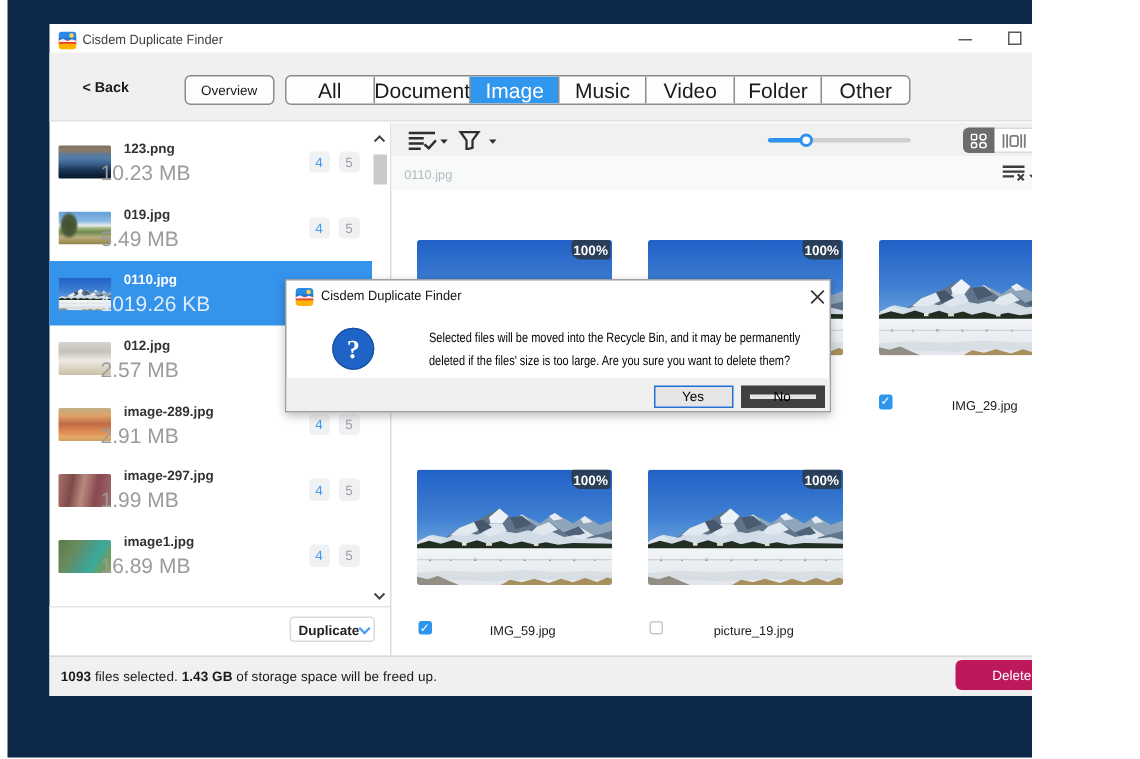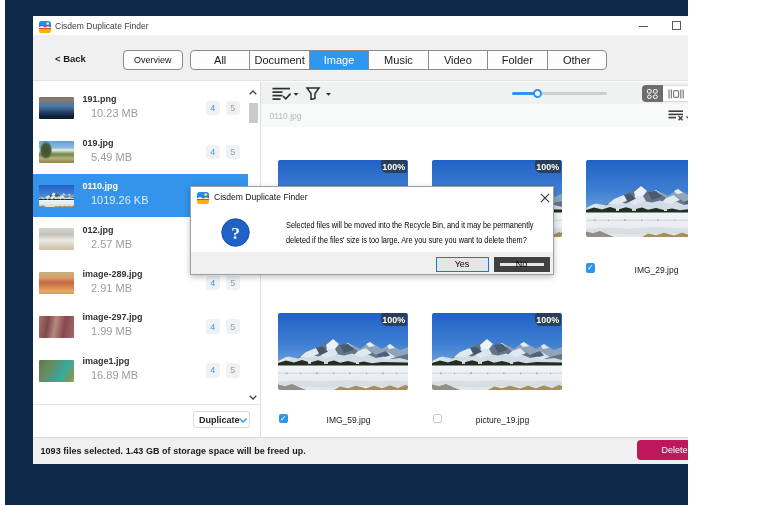--- a/index.html
+++ b/index.html
@@ -8,29 +8,29 @@
   .abs { position:absolute; }
   #navy { left:5px; top:0; width:750px; height:505px; background:#0d2848; }
   #win { left:33px; top:16px; width:694.5px; height:447.5px; background:#fff; }
   
   #titletext { left:55px; top:21px; font-size:9px; color:#3d3d3d; transform:scaleX(0.95); transform-origin:0 0; }
   
   #toolbar { left:33px; top:35px; width:694.5px; height:45.5px; background:#f0f0f0; border-bottom:1px solid #e2e2e2; }
   #back { left:55px; top:53px; font-size:9.5px; font-weight:bold; color:#1a1a1a; }
   #overview { left:123px; top:49.5px; width:59.5px; height:20.5px; background:#fdfdfd; border:1px solid #8b8b8b; border-radius:4px; font-size:9px; color:#1a1a1a; display:flex; align-items:center; justify-content:center; }
   #tabs { left:190px; top:49.5px; width:417px; height:20.5px; border:1px solid #8b8b8b; border-radius:4px; background:#fdfdfd; display:flex; overflow:hidden; }
-  .tab { flex:1; display:flex; align-items:center; justify-content:center; font-size:11px; color:#1a1a1a; border-left:1px solid #8b8b8b; }
+  .tab { flex:1; display:flex; align-items:center; justify-content:center; font-size:14px; color:#1a1a1a; border-left:1px solid #8b8b8b; }
   .tab:first-child { border-left:none; }
   .tab.sel { background:#3097ee; color:#fff; }
   
   .srow { left:33px; width:214.5px; height:43.7px; }
   .srow.sel { background:#3494ec; }
   .thumb { left:6px; top:11px; width:35px; height:22px; border-radius:1px; }
   .sname { left:49.5px; top:7.5px; font-size:9px; font-weight:bold; color:#333; }
-  .ssize { left:58px; top:20.5px; font-size:11px; color:#9b9b9b; }
+  .ssize { left:34px; top:20.5px; font-size:14px; color:#9b9b9b; }
   .srow.sel .sname { color:#fff; }
   .srow.sel .ssize { color:#ddecfb; }
   .badge { top:14.5px; width:14.5px; height:14.5px; background:#f0f1f2; border-radius:3px; font-size:9px; display:flex; align-items:center; justify-content:center; }
   .b4 { left:172.5px; color:#3e9af2; }
   .b5 { left:192.5px; color:#9aa0a6; }
   .sthumb { background:#c9cacb; }
   #divider { left:259.5px; top:81.5px; width:1px; height:355.5px; background:#dedede; }
   
   #searchrow { left:33px; top:404px; width:226.5px; height:33px; border-top:1px solid #e4e4e4; background:#fff; }
   #searchbox { left:8.5px; top:6px; width:137px; height:16.5px; border:1px solid #d4d4d4; border-radius:8px; background:#fff;margin-top:32px; }
@@ -40,21 +40,21 @@
   #grouphdr { left:260.5px; top:103.5px; width:456px; height:23.5px; background:#f8f9f9; }
   
   .tile { width:130px; height:77px; border-radius:2px; overflow:hidden; }
   .pct { position:absolute; top:0; right:1px; width:25.5px; height:13px; background:rgba(42,55,68,0.85); color:#fff; font-size:9px; font-weight:bold; display:flex; align-items:center; justify-content:center; border-radius:2px 2px 2px 6px;text-align:center; }
   .cb { width:9.5px; height:9.5px; border-radius:2px; }
   .cb.on { background:#2e95ee; color:#fff; font-size:8px; line-height:9.5px; text-align:center; }
   .cb.off { background:#fff; border:1px solid #c9c9c9; }
   .tlabel { font-size:8.5px; color:#1a1a1a; text-align:center; }
   
   #bottombar { left:33px; top:437px; width:694.5px; height:26.5px; background:#f0f0f0; border-top:1px solid #d8d8d8; }
-  #btext { left:7.5px; top:7.5px; font-size:9px; color:#1a1a1a; letter-spacing:0.05px;font-weight:bold; }
+  #btext { left:7.5px; top:7.5px; font-size:9px; color:#1a1a1a; letter-spacing:0.05px; }
   #delete { left:603.5px; top:1.5px; width:79.5px; height:20.5px; background:#be185d; border-radius:4px; }
   
   #dialog { left:190px; top:186px; width:364px; height:89px; background:#fff; border:1px solid #9aa0a5; box-shadow:0 2px 6px rgba(0,0,0,0.25); }
   #dlgtitle { left:22.5px; top:5px; font-size:9px; color:#111; transform:scaleX(0.95); transform-origin:0 0; }
   #dlgtext { left:95px; top:31px; font-size:9px; color:#000; line-height:15px; white-space:nowrap; transform:scaleX(0.815); transform-origin:0 0; }
   #dlgfoot { left:0; bottom:0; width:100%; height:22.5px; background:#f0f0f0; }
   .dbtn { top:69.5px; height:15.5px; background:#e5e5e5; font-size:9px; color:#000; display:flex; align-items:center; justify-content:center; }
   #yesbtn { left:244.5px; width:53px; border:1.5px solid #2272d8; }
   #nobtn { left:302.5px; width:56px; border:6px solid #404040; }
 </style>
@@ -145,21 +145,21 @@
         <line x1="0" y1="60.2" x2="130" y2="60.2" stroke="#c3c9cf" stroke-width="0.7"></line>
         <polygon points="0,69 20,67.5 45,68.5 70,67 95,68.5 115,67.5 130,68.5 130,73 110,74 80,73 50,74.5 20,73.5 0,74" fill="#ccd5db" opacity="0.55"></polygon>
         <polygon points="56,77 62,73.5 70,75.2 78,72.8 88,75.6 96,72.8 104,75.2 112,72.4 120,75 127,72 130,73 130,77" fill="#97783a" opacity="0.8"></polygon>
         <polygon points="0,77 0,71.5 7,73.2 14,71 22,74.5 28,77" fill="#68604f" opacity="0.65"></polygon>
       </symbol>
     </defs>
   </svg>
 
   <div class="abs srow" style="top:86.3px;">
     <div class="abs thumb" style="background:linear-gradient(180deg,#7a7468 0%,#8d7a63 14%,#5d7a9a 28%,#4f7ba8 40%,#3a618c 55%,#1d3a5c 72%,#0e2238 88%,#0a1a2c 100%)"></div>
-    <div class="abs sname">191.png</div>
+    <div class="abs sname">123.png</div>
       <div class="abs ssize">10.23 MB</div>
     <div class="abs badge b4">4</div>
       <div class="abs badge b5">5</div>
   </div>
   <div class="abs srow" style="top:130px;">
     <div class="abs thumb" style="background:
       radial-gradient(ellipse 9px 13px at 20% 42%, #41502f 0%, #4a5a3a 50%, rgba(74,90,58,0) 72%),
       linear-gradient(180deg,#639fd8 0%,#8abae4 30%,#e8ecea 42%,#9db075 52%,#6d8a4e 62%,#b8ad7c 78%,#a29257 92%,#8f7f4a 100%)"></div>
     <div class="abs sname">019.jpg</div>
       <div class="abs ssize">5.49 MB</div>

